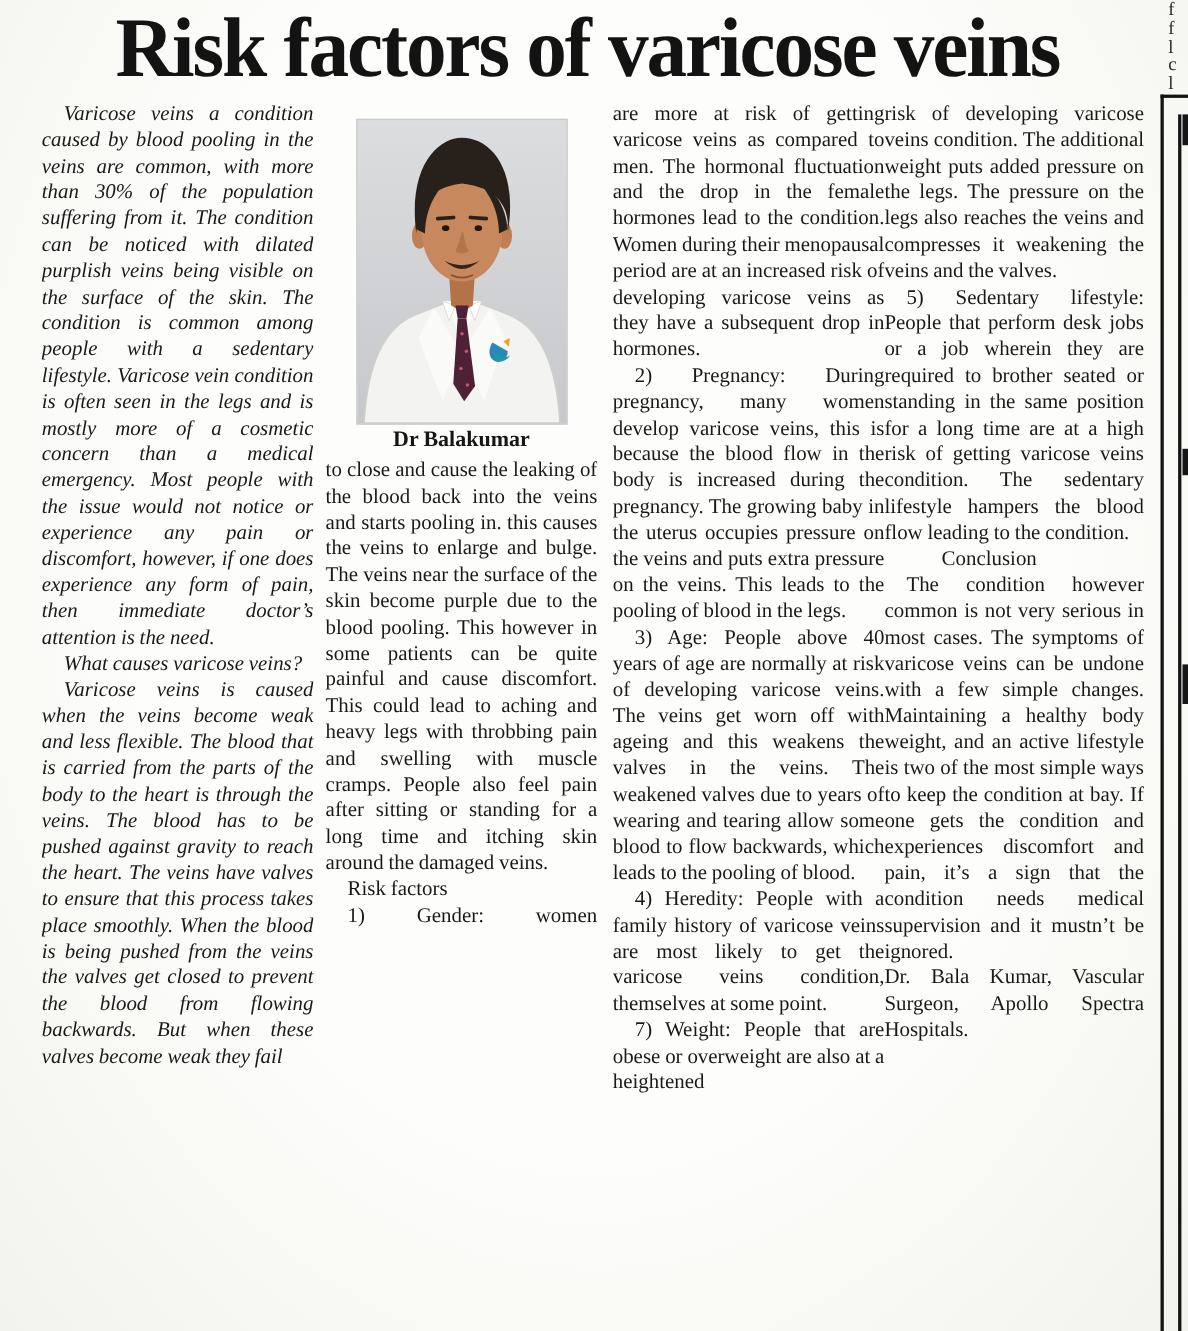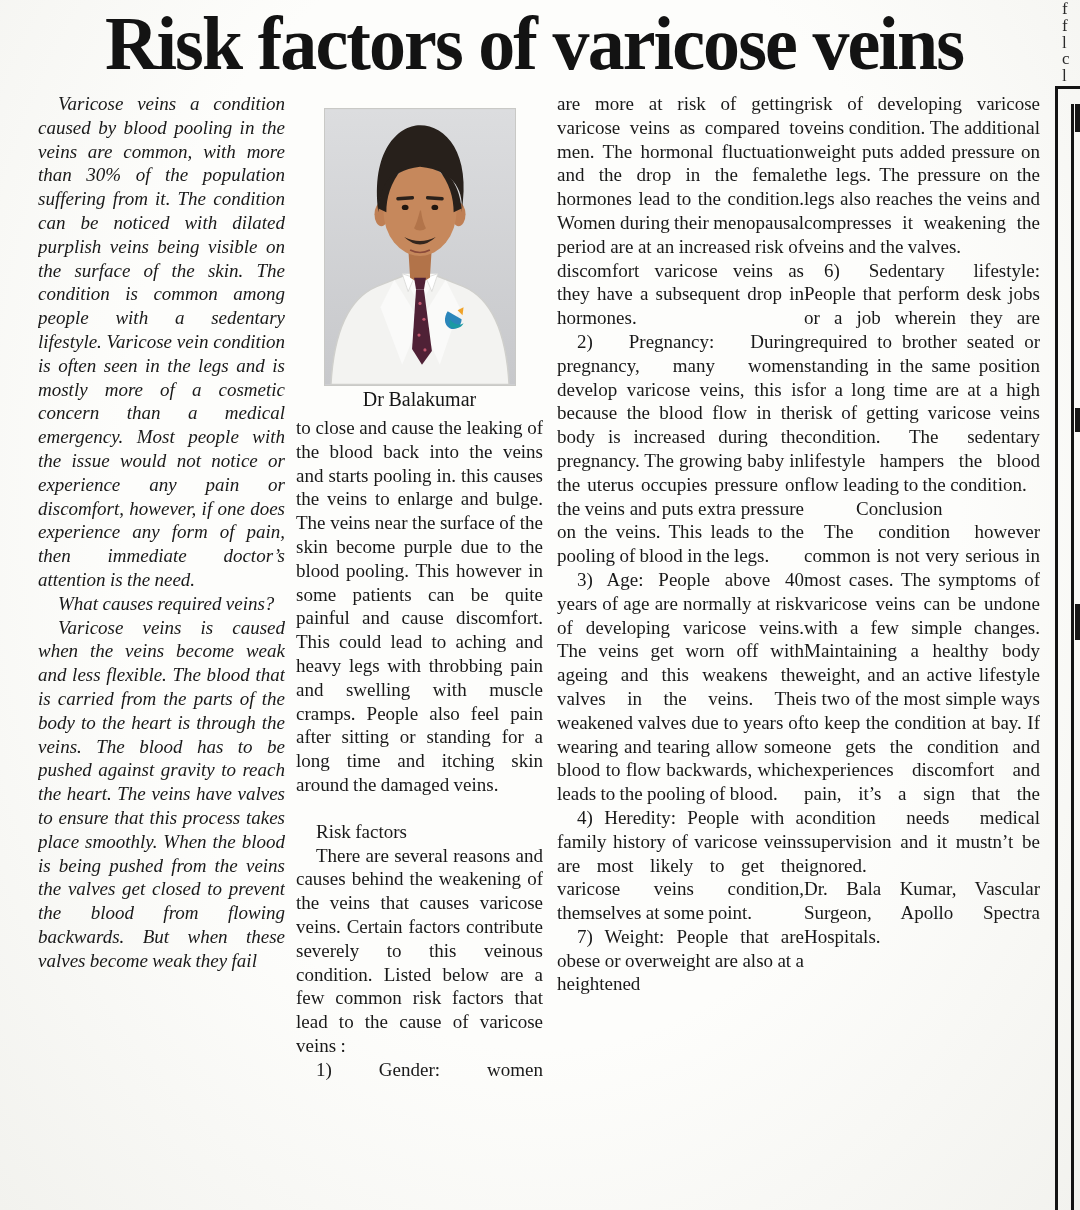--- a/index.html
+++ b/index.html
@@ -33,35 +33,35 @@
     color:#191919;
     overflow:hidden;
     word-spacing:-0.4px;
   }
   .col p { text-align:justify; text-indent:20px; }
   .col1 { left:38px;  width:247px;font-style:italic; }
   .col2 { left:296px; width:247px; }
   .col3 { left:557px; width:247px; }
   .col4 { left:804px; width:236px; }
   .p-cont   { text-indent:0 !important; }
-  .p-label  { text-align:right;margin-top:23px; }
+  .p-label  { text-align:right; }
   .p-labelcenter { text-align:center; text-indent:52px !important; }
   .p-spread { text-align-last:justify; }
   .p-credit { text-indent:0 !important; font-weight:400; }
 
   .figure { width:192px; margin:16px auto 3px; }
   .photo {
     width:192px; height:278px; position:relative;
     border:1px solid #c9c9c6;
     background:#d5d6d8;
   }
   .photo svg { display:block; width:100%; height:100%; }
   .caption {
     text-align:center;
-    font-weight:400;
+    font-weight:700;
     font-size:20px; line-height:27px;
     color:#161616;
   }
 
   
   .rule-h  { position:absolute; left:1055px; top:86px;  width:25px;  height:3px;  background:#141414; }
   .rule-v1 { position:absolute; left:1055px; top:86px;  width:3px;   height:1124px; background:#141414; }
   .rule-v2 { position:absolute; left:1071px; top:104px; width:3px;   height:1106px; background:#141414; }
   .edge-block { position:absolute; background:#161616; }
   .eb1 { left:1075px; top:104px; width:5px; height:28px; }
@@ -78,21 +78,21 @@
 <body>
 
 <div class="page">
 
   <h1 class="headline">Risk factors of varicose veins</h1>
 
   <div class="col col1">
 
       <p class="p-body">Varicose veins a condition caused by blood pooling in the veins are common, with more than 30% of the population suffering from it. The condition can be noticed with dilated purplish veins being visible on the surface of the skin. The condition is common among people with a sedentary lifestyle. Varicose vein condition is often seen in the legs and is mostly more of a cosmetic concern than a medical emergency. Most people with the issue would not notice or experience any pain or discomfort, however, if one does experience any form of pain, then immediate doctor’s attention is the need.</p>
 
-      <p class="p-body">What causes required veins?</p>
+      <p class="p-body">What causes varicose veins?</p>
 
       <p class="p-body">Varicose veins is caused when the veins become weak and less flexible. The blood that is carried from the parts of the body to the heart is through the veins. The blood has to be pushed against gravity to reach the heart. The veins have valves to ensure that this process takes place smoothly. When the blood is being pushed from the veins the valves get closed to prevent the blood from flowing backwards. But when these valves become weak they fail</p>
     </div>
 
   <div class="col col2">
     <div class="figure">
       <div class="photo">
         <svg viewBox="0 0 192 278" aria-hidden="true">
           <defs>
             <linearGradient id="bgG" x1="0" y1="0" x2="0" y2="1">
@@ -148,44 +148,43 @@
         </svg>
       </div>
       <div class="caption">Dr Balakumar</div>
     </div>
     <div>
 
         <p class="p-cont">to close and cause the leaking of the blood back into the veins and starts pooling in. this causes the veins to enlarge and bulge. The veins near the surface of the skin become purple due to the blood pooling. This however in some patients can be quite painful and cause discomfort. This could lead to aching and heavy legs with throbbing pain and swelling with muscle cramps. People also feel pain after sitting or standing for a long time and itching skin around the damaged veins.</p>
 
         <p class="p-label">Risk factors</p>
 
-        <p class="p-body">There are several reasons and causes behind the weakening of the veins that causes varicose veins. Certain factors contribute severely to this veinous condition. Listed below are a few common risk factors that lead to the cause of varicose veins :</p>
 
         <p class="p-spread">1) Gender: women</p>
       </div>
   </div>
 
   <div class="col col3">
 
-      <p class="p-cont">are more at risk of getting varicose veins as compared to men. The hormonal fluctuation and the drop in the female hormones lead to the condition. Women during their menopausal period are at an increased risk of discomfort varicose veins as they have a subsequent drop in hormones.</p>
+      <p class="p-cont">are more at risk of getting varicose veins as compared to men. The hormonal fluctuation and the drop in the female hormones lead to the condition. Women during their menopausal period are at an increased risk of developing varicose veins as they have a subsequent drop in hormones.</p>
 
       <p class="p-body">2) Pregnancy: During pregnancy, many women develop varicose veins, this is because the blood flow in the body is increased during the pregnancy. The growing baby in the uterus occupies pressure on the veins and puts extra pressure on the veins. This leads to the pooling of blood in the legs.</p>
 
       <p class="p-body">3) Age: People above 40 years of age are normally at risk of developing varicose veins. The veins get worn off with ageing and this weakens the valves in the veins. The weakened valves due to years of wearing and tearing allow some blood to flow backwards, which leads to the pooling of blood.</p>
 
       <p class="p-body">4) Heredity: People with a family history of varicose veins are most likely to get the varicose veins condition, themselves at some point.</p>
 
       <p class="p-body">7) Weight: People that are obese or overweight are also at a heightened</p>
     </div>
 
   <div class="col col4">
 
       <p class="p-cont">risk of developing varicose veins condition. The additional weight puts added pressure on the legs. The pressure on the legs also reaches the veins and compresses it weakening the veins and the valves.</p>
 
-      <p class="p-body">6) Sedentary lifestyle: People that perform desk jobs or a job wherein they are required to brother seated or standing in the same position for a long time are at a high risk of getting varicose veins condition. The sedentary lifestyle hampers the blood flow leading to the condition.</p>
+      <p class="p-body">5) Sedentary lifestyle: People that perform desk jobs or a job wherein they are required to brother seated or standing in the same position for a long time are at a high risk of getting varicose veins condition. The sedentary lifestyle hampers the blood flow leading to the condition.</p>
 
       <p class="p-labelcenter">Conclusion</p>
 
       <p class="p-body">The condition however common is not very serious in most cases. The symptoms of varicose veins can be undone with a few simple changes. Maintaining a healthy body weight, and an active lifestyle is two of the most simple ways to keep the condition at bay. If one gets the condition and experiences discomfort and pain, it’s a sign that the condition needs medical supervision and it mustn’t be ignored.</p>
 
       <p class="p-credit">Dr. Bala Kumar, Vascular Surgeon, Apollo Spectra Hospitals.</p>
     </div>
 
   <div class="rule-h"></div>
   <div class="rule-v1"></div>

